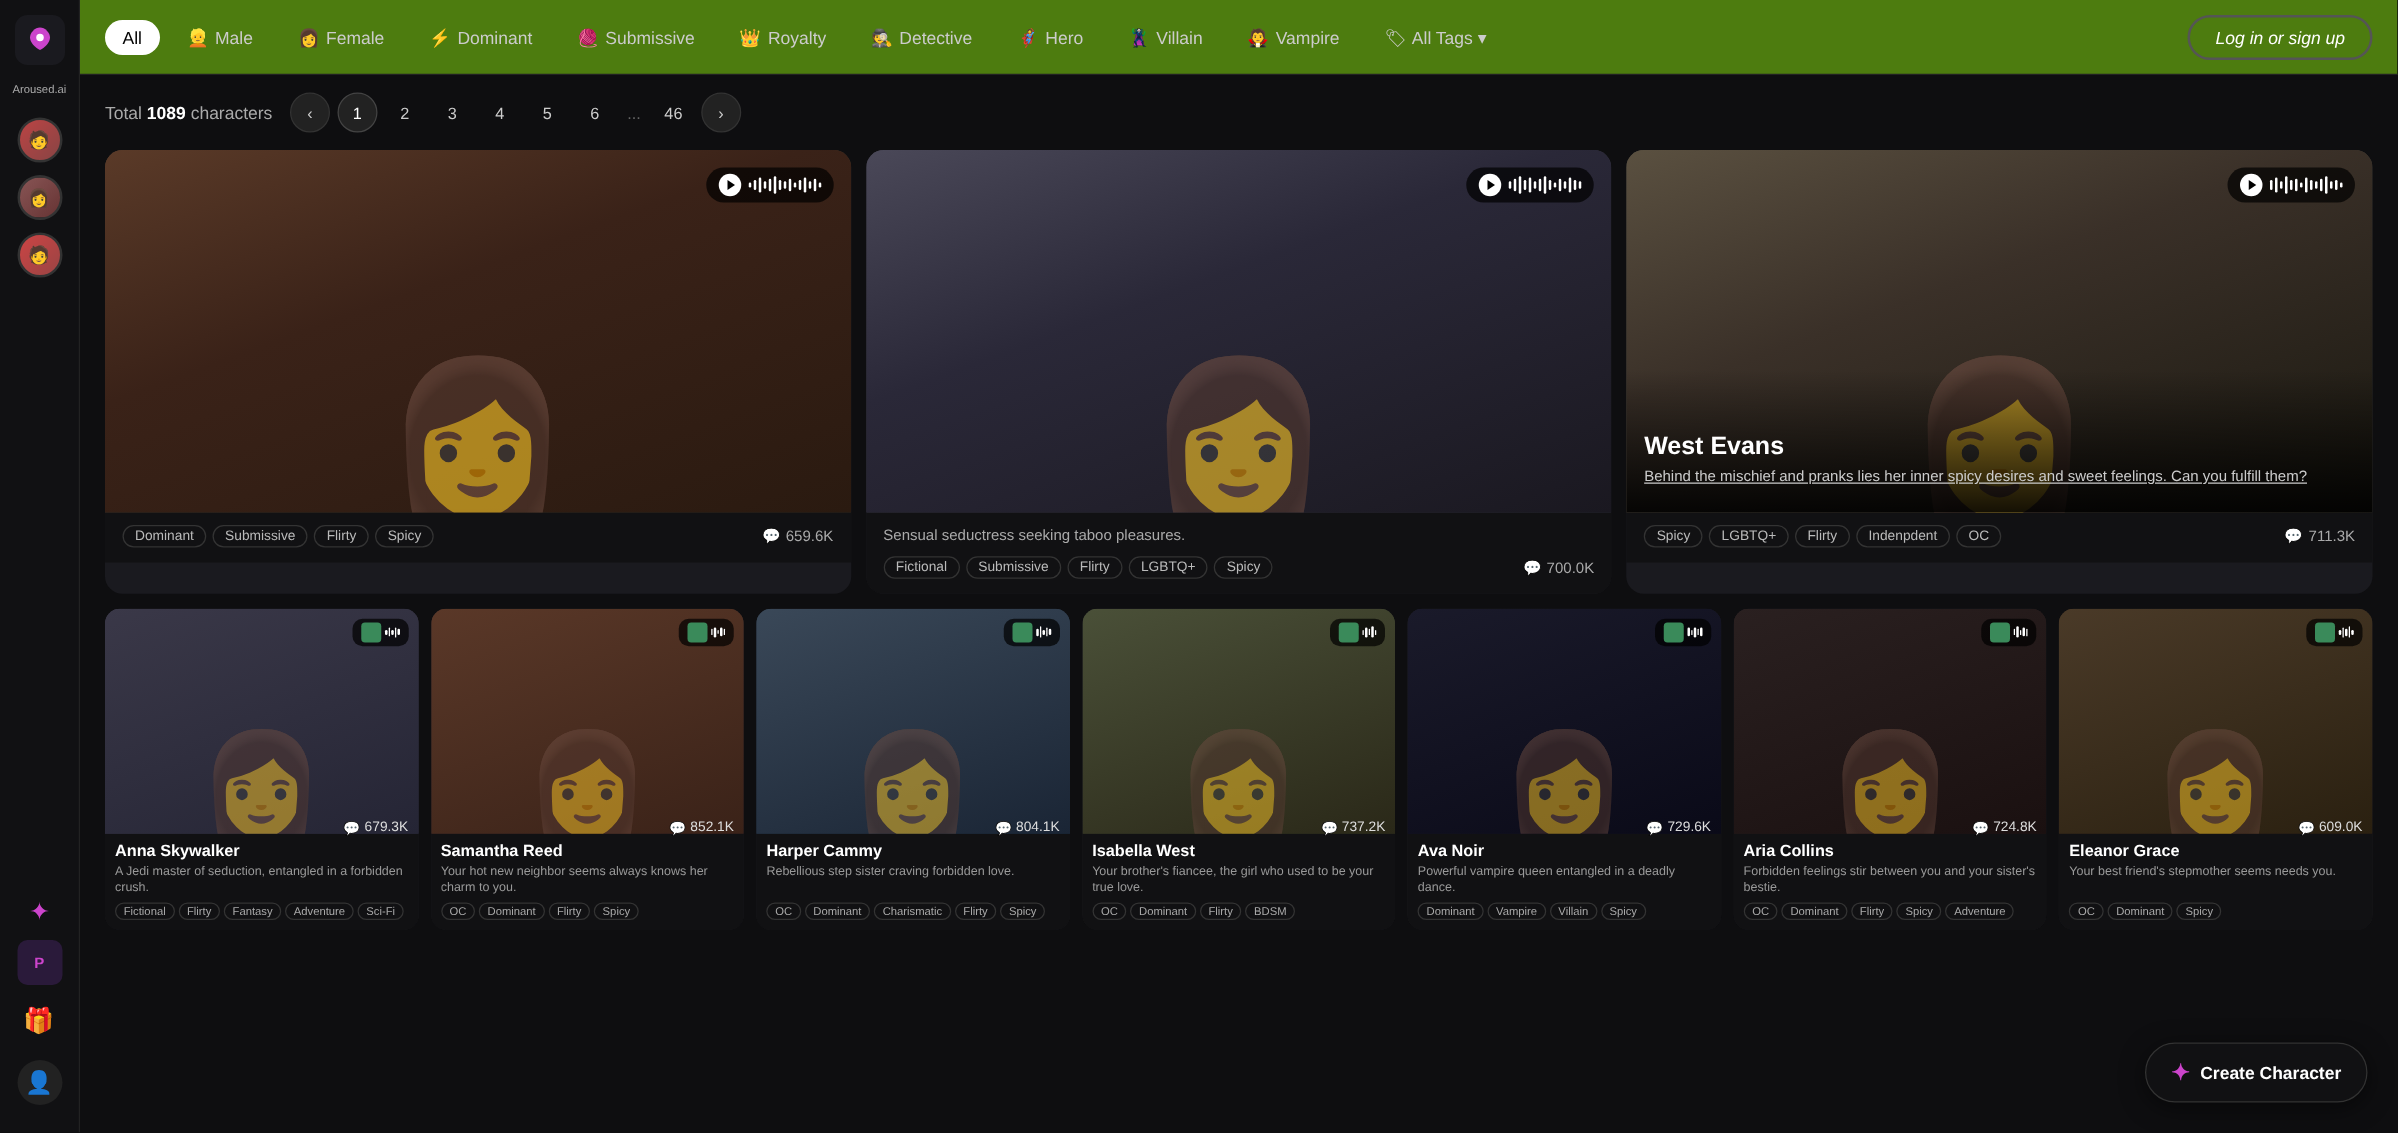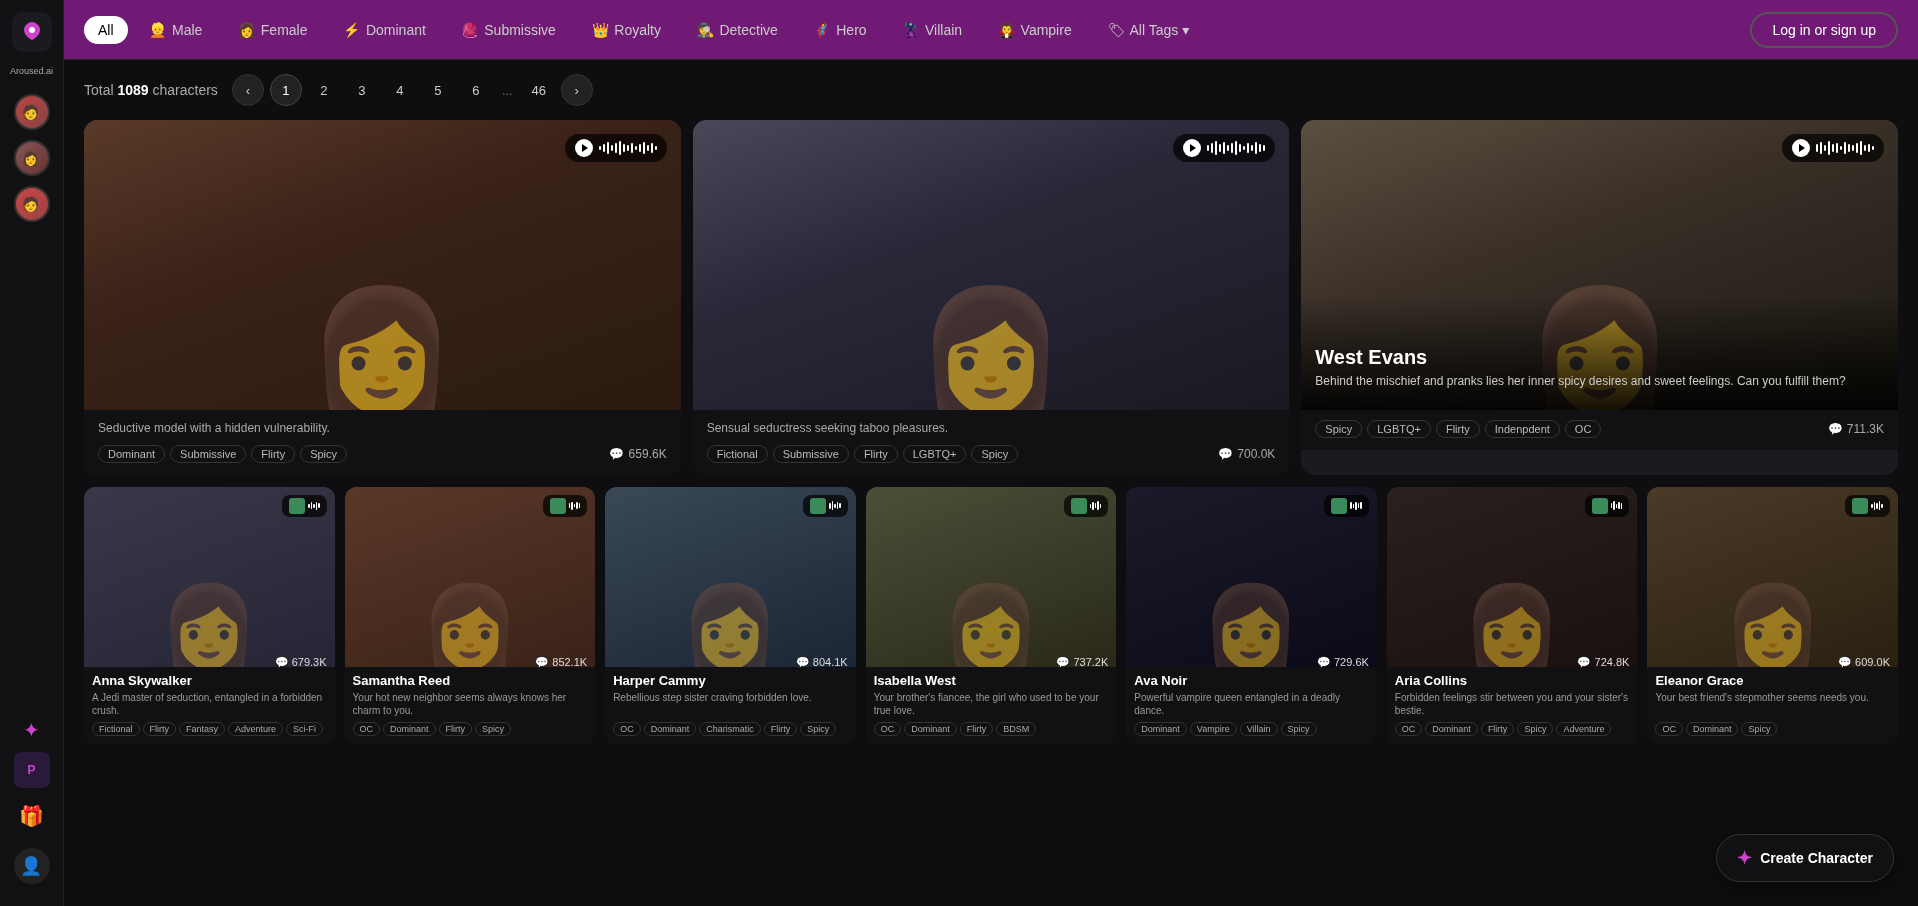--- a/index.html
+++ b/index.html
@@ -110,21 +110,21 @@
 
     
     .main-content {
       flex: 1;
       display: flex;
       flex-direction: column;
     }
 
     
     .top-nav {
-      background: #701a75;
+      background: #4d7c0f;
       border-bottom: 1px solid #222;
       padding: 0 20px;
       height: 60px;
       display: flex;
       align-items: center;
       gap: 8px;
       flex-shrink: 0;
     }
     .nav-pill {
       padding: 6px 14px;
@@ -161,20 +161,21 @@
       margin-left: auto;
       padding: 8px 20px;
       border-radius: 24px;
       border: 2px solid #555;
       background: transparent;
       color: #fff;
       font-size: 14px;
       font-weight: 500;
       cursor: pointer;
       white-space: nowrap;
+      font-style: italic;
     }
 
     
     .pagination-bar {
       padding: 14px 20px;
       display: flex;
       align-items: center;
       gap: 6px;
       background: #0e0e10;
     }
@@ -562,21 +563,20 @@
               <div class="wb" style="height:10px"></div>
                 <div class="wb" style="height:4px"></div>
               <div class="wb" style="height:8px"></div>
                 <div class="wb" style="height:12px"></div>
               <div class="wb" style="height:6px"></div>
                 <div class="wb" style="height:10px"></div>
               <div class="wb" style="height:4px"></div>
             </div>
           </div>
           <div class="featured-card-info">
-            <div class="featured-card-desc">Seductive model with a hidden vulnerability.</div>
             <div class="tags-row">
               <span class="tag-badge">Dominant</span>
               <span class="tag-badge">Submissive</span>
               <span class="tag-badge">Flirty</span>
               <span class="tag-badge">Spicy</span>
               <div class="message-count">
                 <span>💬</span>
                 <span>659.6K</span>
               </div>
             </div>
@@ -624,21 +624,21 @@
           </div>
         </div>
 
         <div class="featured-card">
           <div style="height:290px; position:relative; overflow:hidden; background:linear-gradient(160deg,#4a4438 0%,#2a2820 100%);">
             <div style="position:absolute; inset:0; background:linear-gradient(160deg,#5a5040 0%,#3a3028 40%,#1a1810 100%);"></div>
             <div style="position:absolute; bottom:0; left:50%; transform:translateX(-50%); font-size:120px; opacity:0.6; line-height:1;">👩</div>
 
             <div style="position:absolute; bottom:0; left:0; right:0; padding:50px 14px 12px 14px; background:linear-gradient(to top, rgba(0,0,0,0.88) 0%, transparent 100%);">
               <div class="featured-card-name">West Evans</div>
-              <div class="featured-card-desc" style="font-size:12px; color:#ccc; line-height:1.4;">Behind the mischief and pranks lies her inner spicy desires and sweet feelings. Can you fulfill them?</div>
+              <div class="featured-card-desc" style="font-size:12px; color:#ccc; line-height:1.4;text-decoration:underline;">Behind the mischief and pranks lies her inner spicy desires and sweet feelings. Can you fulfill them?</div>
             </div>
           </div>
           <div class="featured-audio-badge">
             <div class="play-icon"></div>
             <div class="waveform-bars">
               <div class="wb" style="height:8px"></div>
                 <div class="wb" style="height:12px"></div>
               <div class="wb" style="height:6px"></div>
                 <div class="wb" style="height:14px"></div>
               <div class="wb" style="height:8px"></div>

